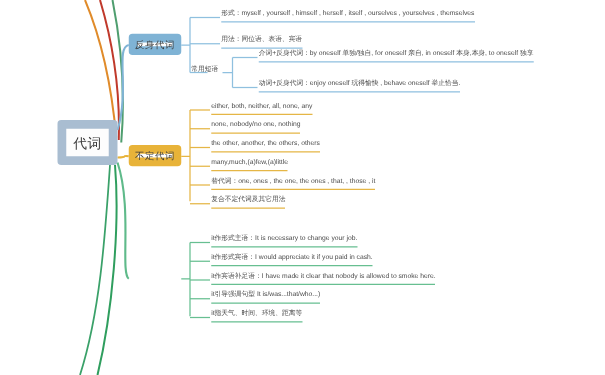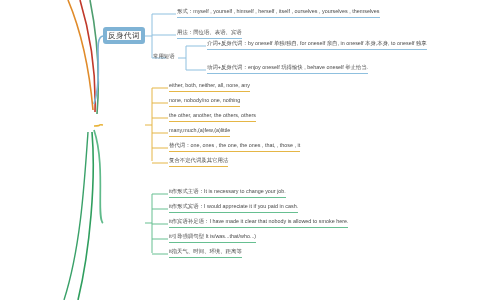--- a/index.html
+++ b/index.html
@@ -10,21 +10,21 @@
     font-family: "Liberation Sans", sans-serif;
     overflow: hidden;
     position: relative;
   }
   #canvas { position: absolute; inset: 0; width: 484px; height: 300px; }
   svg.wires { position: absolute; left: 0; top: 0; width: 484px; height: 300px; }
 
   .node {
     position: absolute;
     background: #fdfdfd;
-    border: 4px solid #0ea5e9;
+    border: 7px solid #0ea5e9;
     border-radius: 3px;
     color: #3a3a3a;
     display: flex; align-items: center; justify-content: center;
     letter-spacing: .5px;
     white-space: nowrap;
   }
   .node.center {
     left: 46px; top: 96px; width: 48px; height: 36px;
     font-size: 11px;
     border-color: #a9bdd1;
@@ -81,23 +81,29 @@
     <path d="M152,163 L168,163" fill="none" stroke="#e5b646" stroke-width="1"></path>
 
     <path d="M145,223 L152,223 L152,194 M152,223 L152,253" fill="none" stroke="#67bf91" stroke-width="1"></path>
     <path d="M152,194 L168,194" fill="none" stroke="#67bf91" stroke-width="1"></path>
     <path d="M152,209 L168,209" fill="none" stroke="#67bf91" stroke-width="1"></path>
     <path d="M152,224 L168,224" fill="none" stroke="#67bf91" stroke-width="1"></path>
     <path d="M152,239 L168,239" fill="none" stroke="#67bf91" stroke-width="1"></path>
     <path d="M152,254 L168,254" fill="none" stroke="#67bf91" stroke-width="1"></path>
   </svg>
 
+  <div class="node center">
+    <span>代词</span>
+  </div>
 
   <div class="node branch b-blue">
     <span>反身代词</span>
+  </div>
+  <div class="node branch b-orange">
+    <span>不定代词</span>
   </div>
 
   <div class="leaf u-blue" style="left:177px; top:8px;">形式：myself , yourself , himself , herself , itself , ourselves , yourselves , themselves</div>
   <div class="leaf u-blue" style="left:177px; top:29px;">用法：同位语、表语、宾语</div>
   <div class="leaf" style="left:153px; top:53px;">常用短语</div>
   <div class="leaf u-blue" style="left:207px; top:40px;">介词+反身代词：by oneself 单独/独自, for oneself 亲自, in oneself 本身,本身, to oneself 独享</div>
   <div class="leaf u-blue" style="left:207px; top:64px;">动词+反身代词：enjoy oneself 玩得愉快 , behave oneself 举止恰当.</div>
 
   <div class="leaf u-orange" style="left:169px; top:82px;">either, both, neither, all, none, any</div>
   <div class="leaf u-orange" style="left:169px; top:97px;">none, nobody/no one, nothing</div>

